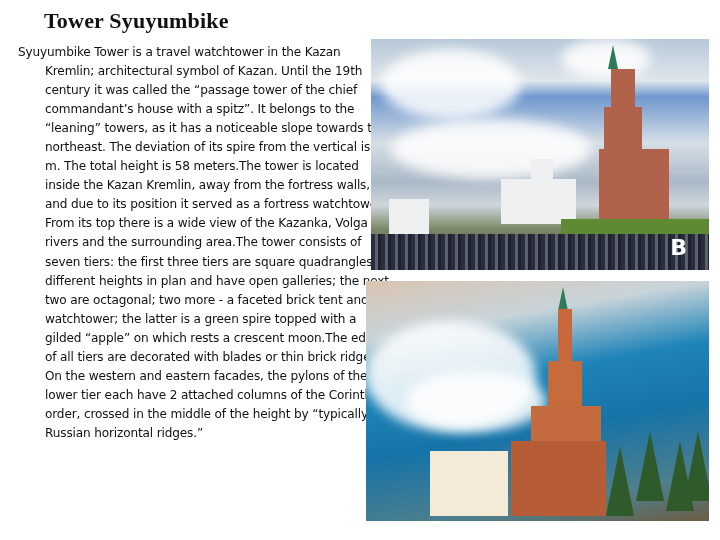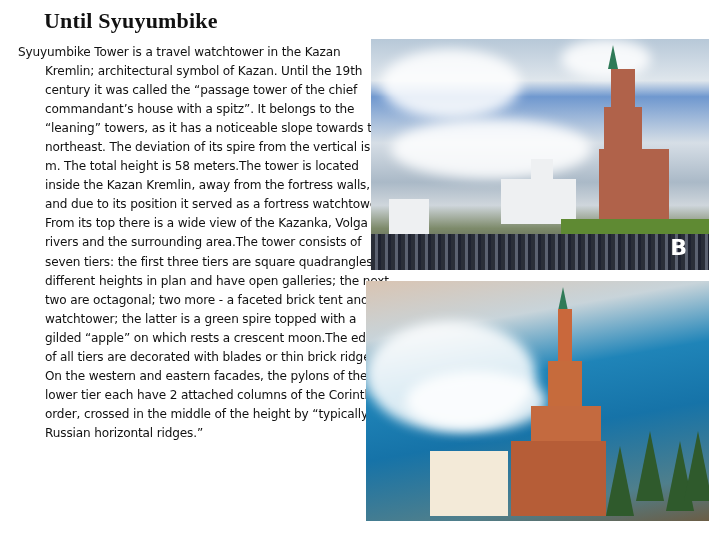--- a/index.html
+++ b/index.html
@@ -27,21 +27,21 @@
     .spire { position: absolute; width: 0; height: 0; border-left: 5px solid transparent; border-right: 5px solid transparent; border-bottom: 24px solid #2f7a57; }
     .white-bldg { position: absolute; background: #eef0f2; }
     .crowd { position: absolute; background: repeating-linear-gradient(90deg, #2a2e38 0 4px, #5b6170 4px 7px, #1e2230 7px 10px); }
     .grass { position: absolute; background: #5f8a33; }
     .tree { position: absolute; width: 0; height: 0; border-left: 14px solid transparent; border-right: 14px solid transparent; border-bottom: 70px solid #2f5a2c; }
     .watermark { position: absolute; right: 22px; bottom: 10px; color: #fff; font-weight: bold; font-size: 22px; font-family: "DejaVu Sans", sans-serif; }
   </style>
 </head>
 <body>
 
-<div class="title">Until Syuyumbike</div>
+<div class="title">Tower Syuyumbike</div>
 
 <div class="body-text">Syuyumbike Tower is a travel watchtower in the Kazan Kremlin; architectural symbol of Kazan. Until the 19th century it was called the “passage tower of the chief commandant’s house with a spitz”. It belongs to the “leaning” towers, as it has a noticeable slope towards the northeast. The deviation of its spire from the vertical is 2 m. The total height is 58 meters.The tower is located inside the Kazan Kremlin, away from the fortress walls, and due to its position it served as a fortress watchtower. From its top there is a wide view of the Kazanka, Volga rivers and the surrounding area.The tower consists of seven tiers: the first three tiers are square quadrangles of different heights in plan and have open galleries; the next two are octagonal; two more - a faceted brick tent and a watchtower; the latter is a green spire topped with a gilded “apple” on which rests a crescent moon.The edges of all tiers are decorated with blades or thin brick ridges. On the western and eastern facades, the pylons of the lower tier each have 2 attached columns of the Corinthian order, crossed in the middle of the height by “typically Russian horizontal ridges.”</div>
 
 <div class="photo photo1" title="Syuyumbike Tower with crowd of visitors under cloudy blue sky">
   <div class="cloud" style="left:10px;top:10px;width:140px;height:70px;"></div>
   <div class="cloud" style="left:20px;top:80px;width:200px;height:60px;"></div>
   <div class="cloud" style="left:190px;top:0px;width:90px;height:40px;"></div>
   <div class="white-bldg" style="left:18px;top:160px;width:40px;height:35px;"></div>
   <div class="white-bldg" style="left:130px;top:140px;width:75px;height:45px;"></div>
   <div class="white-bldg" style="left:160px;top:120px;width:22px;height:25px;"></div>

